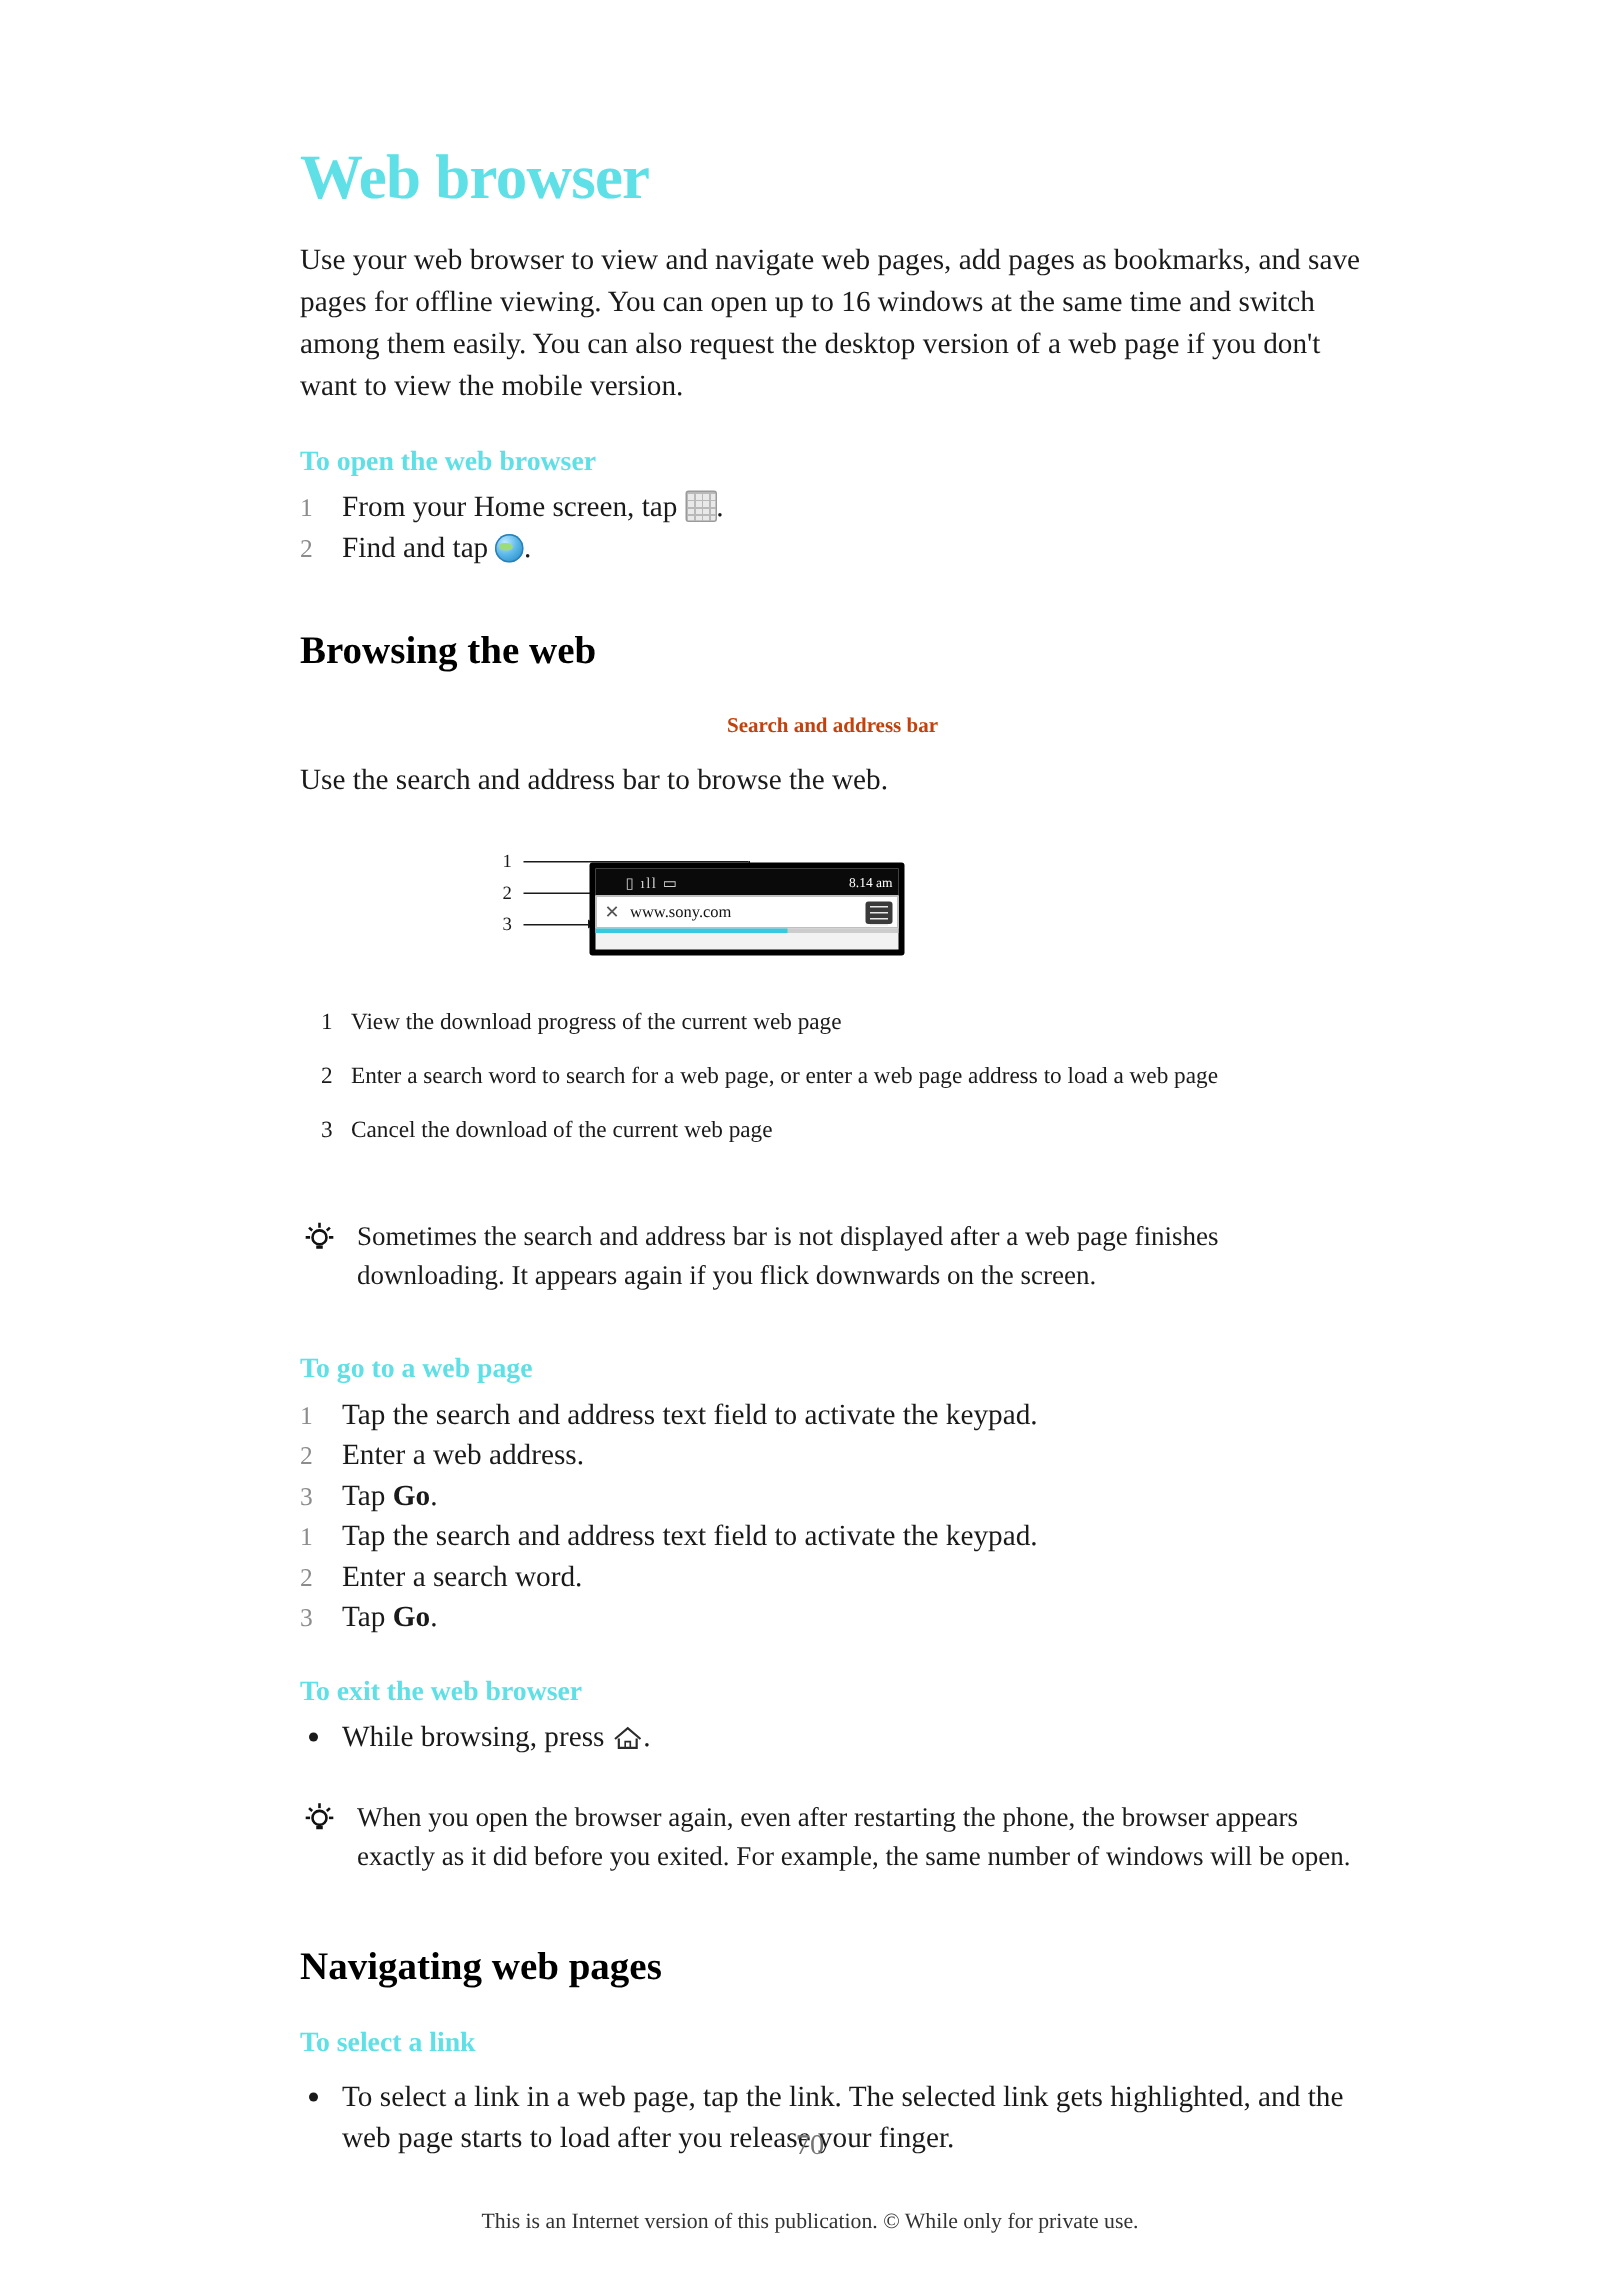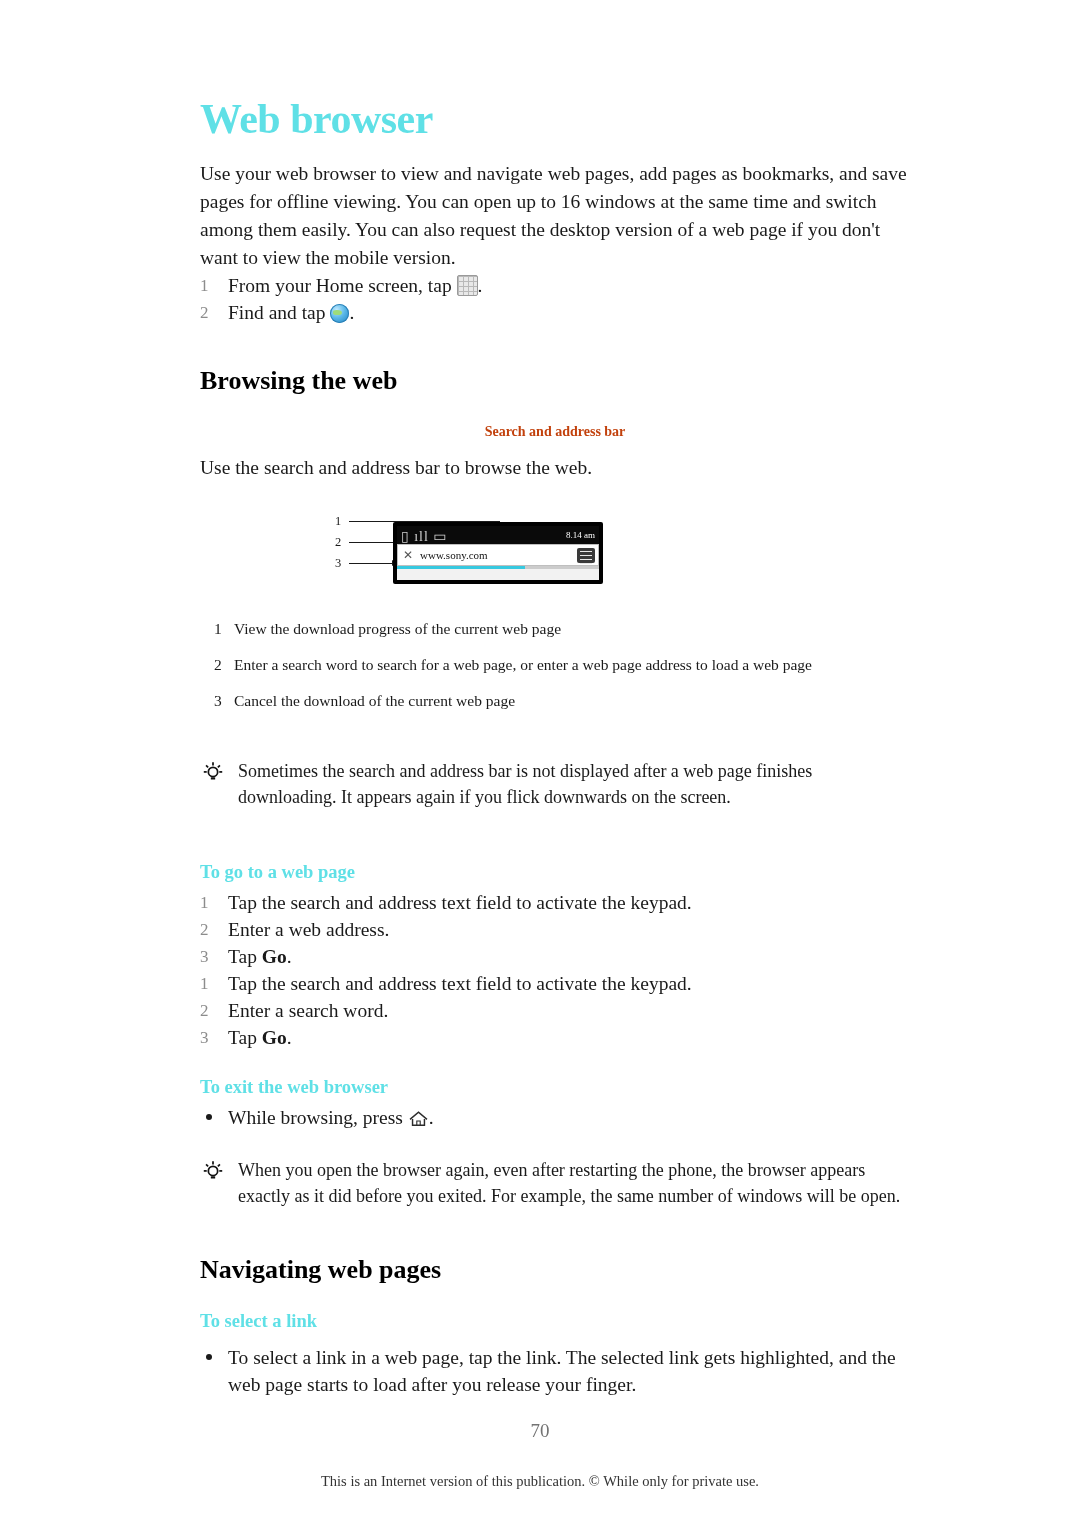--- a/index.html
+++ b/index.html
@@ -158,23 +158,23 @@
   }
   .clock {
     position: absolute;
     right: 4px;
     top: 0;
     font-size: 9px;
     color: #ffffff;
   }
   .status-icons {
     position: absolute;
-    left: 4px;
+    left: 20px;
     top: 2px;
-    font-size: 14px;
+    font-size: 10px;
     color: #cfcfcf;
     letter-spacing: 1px;
   }
   .urlbar {
     position: absolute;
     left: 62px;
     top: 40px;
     width: 202px;
     height: 22px;
     background: #ffffff;
@@ -324,20 +324,21 @@
 <body>
 
 <div class="page">
 
   <div class="title">Web browser</div>
 
   <div class="content">
 
     <p class="body">Use your web browser to view and navigate web pages, add pages as bookmarks, and save pages for offline viewing. You can open up to 16 windows at the same time and switch among them easily. You can also request the desktop version of a web page if you don't want to view the mobile version.</p>
 
+    <h4 class="proc">To open the web browser</h4>
     <ol class="steps">
       <li>
         <span class="num">1</span>
         <span>From your Home screen, tap</span>
         <span class="inline-icon icon-apps"></span><span>.</span>
       </li>
       <li>
         <span class="num">2</span>
         <span>Find and tap</span>
         <span class="inline-icon icon-globe"></span><span>.</span>
@@ -404,21 +405,21 @@
         <rect x="10" y="16" width="4" height="2" fill="#111"></rect>
         <line x1="12" y1="2" x2="12" y2="5" stroke="#111" stroke-width="1.6"></line>
         <line x1="3.5" y1="11" x2="6.2" y2="11" stroke="#111" stroke-width="1.6"></line>
         <line x1="17.8" y1="11" x2="20.5" y2="11" stroke="#111" stroke-width="1.6"></line>
         <line x1="5.6" y1="5" x2="7.5" y2="6.8" stroke="#111" stroke-width="1.6"></line>
         <line x1="16.5" y1="6.8" x2="18.4" y2="5" stroke="#111" stroke-width="1.6"></line>
       </svg>
       <div class="tiptext">Sometimes the search and address bar is not displayed after a web page finishes downloading. It appears again if you flick downwards on the screen.</div>
     </div>
 
-    <h4 class="proc" style="margin-top:52px;">To go to a web page</h4>
+    <h4 class="proc" style="margin-top:40px;">To go to a web page</h4>
     <ol class="steps">
       <li>
         <span class="num">1</span>
         <span>Tap the search and address text field to activate the keypad.</span>
       </li>
       <li>
         <span class="num">2</span>
         <span>Enter a web address.</span>
       </li>
       <li>

